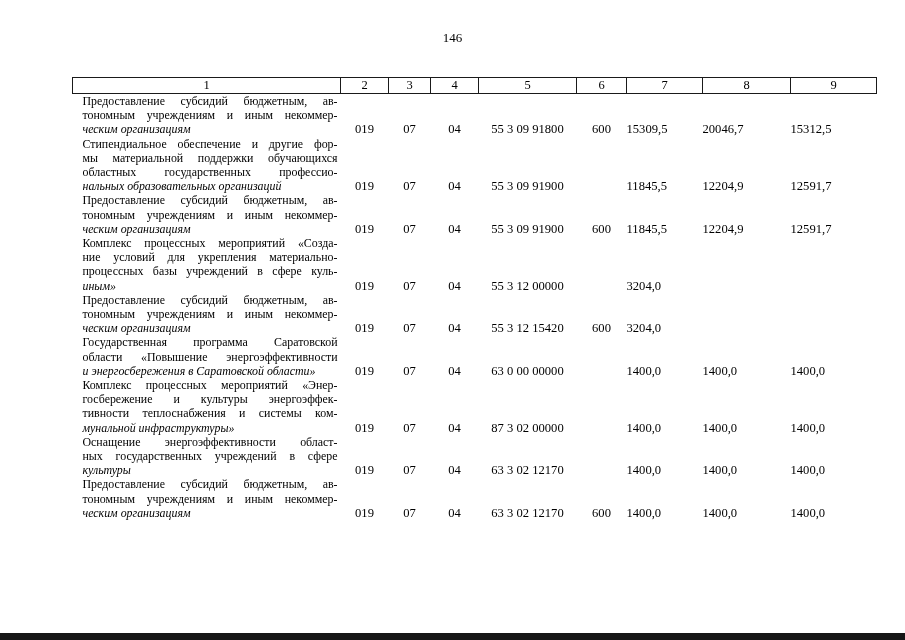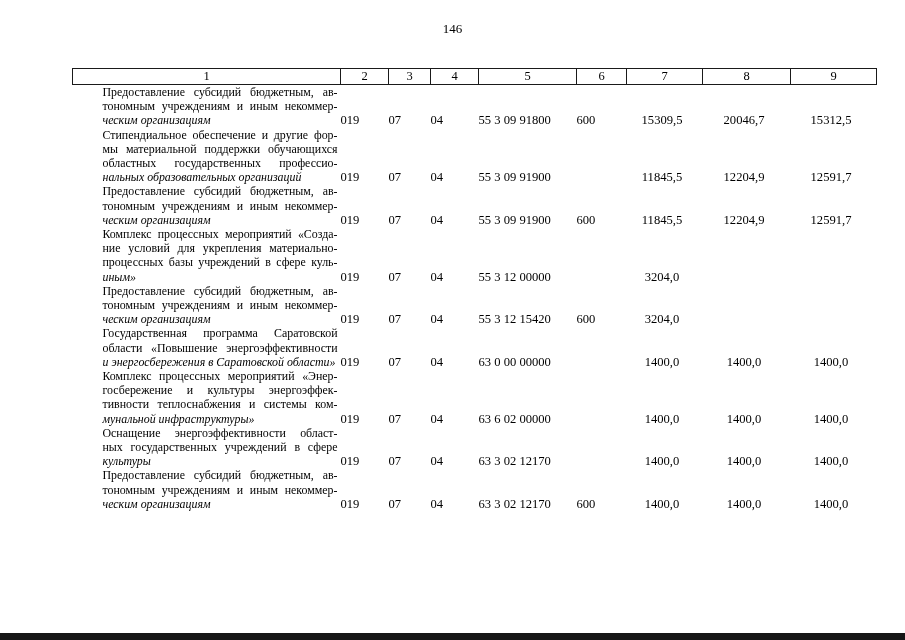--- a/index.html
+++ b/index.html
@@ -4,21 +4,21 @@
 <style>
   * { margin: 0; padding: 0; box-sizing: border-box; }
   html, body { background: #ffffff; }
   body {
     width: 905px; height: 640px;
     position: relative; overflow: hidden;
     font-family: "Liberation Serif", "DejaVu Serif", serif;
     color: #000;
   }
   .page-number {
-    padding-top: 21px;
+    padding-top: 30px;
     text-align: center;
     font-size: 13px;
   }
   table.budget {
     border-collapse: collapse;
     table-layout: fixed;
     width: 804px;
     margin-left: 72px;
     margin-top: 31px;
   }
@@ -40,28 +40,27 @@
   td.desc {
     vertical-align: top;
     padding-left: 10px;
     padding-right: 3px;
     font-size: 11.9px;
   }
   .desc-line {
     text-align: justify;
     text-align-last: justify;
     white-space: nowrap;
-    margin-left: 20px;
   }
   .desc-line.last {
     text-align-last: left;
     font-style: italic;
   }
-  td.code { }
-  td.num  { text-align: center; padding-right: 5px; }
+  td.code { text-align: center; }
+  td.num  { text-align: left; padding-right: 5px; }
   .bottom-edge {
     position: absolute;
     left: 0; right: 0; bottom: 0;
     height: 7px;
     background: #161616;
   }
 </style>
 </head>
 <body>
 
@@ -188,21 +187,21 @@
       <tr>
         <td class="desc">
           <div class="desc-line">Комплекс процессных мероприятий «Энер-</div>
           <div class="desc-line">госбережение и культуры энергоэффек-</div>
           <div class="desc-line">тивности теплоснабжения и системы ком-</div>
           <div class="desc-line last">мунальной инфраструктуры»</div>
         </td>
         <td class="code">019</td>
         <td class="code">07</td>
         <td class="code">04</td>
-        <td class="code">63 6 02 00000</td>
+        <td class="code">87 3 02 00000</td>
         <td class="code"></td>
         <td class="num">1400,0</td>
         <td class="num">1400,0</td>
         <td class="num">1400,0</td>
       </tr>
       <tr>
         <td class="desc">
           <div class="desc-line">Оснащение энергоэффективности област-</div>
           <div class="desc-line">ных государственных учреждений в сфере</div>
           <div class="desc-line last">культуры</div>

